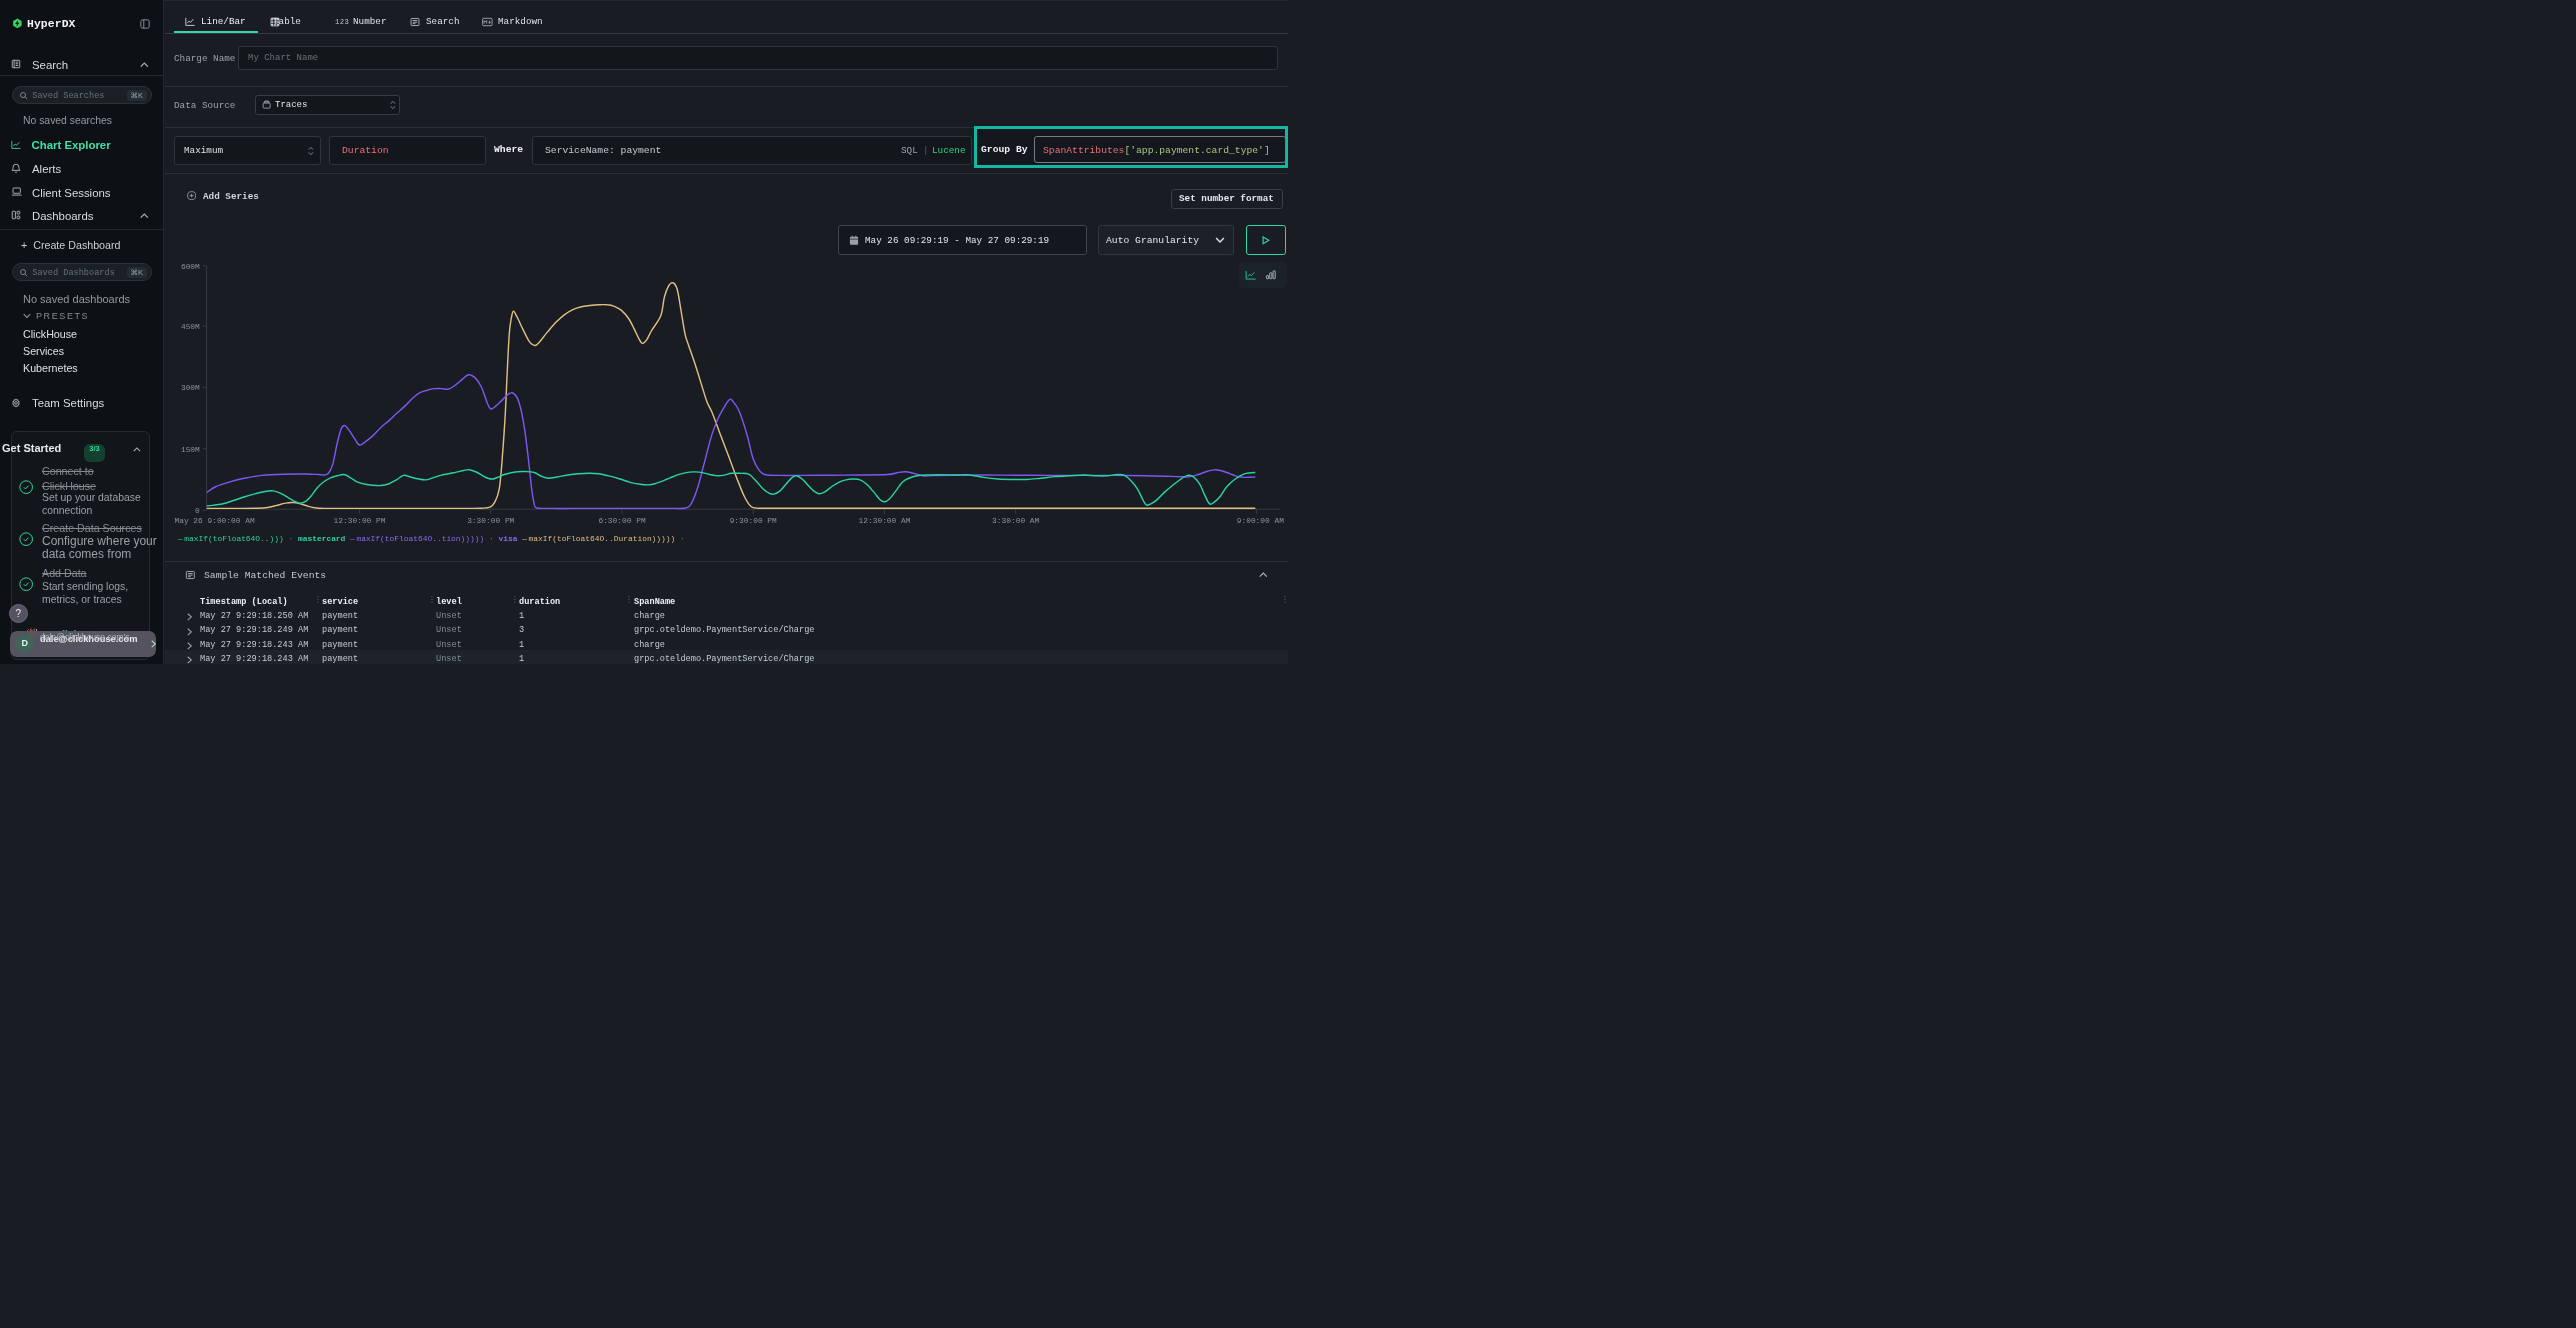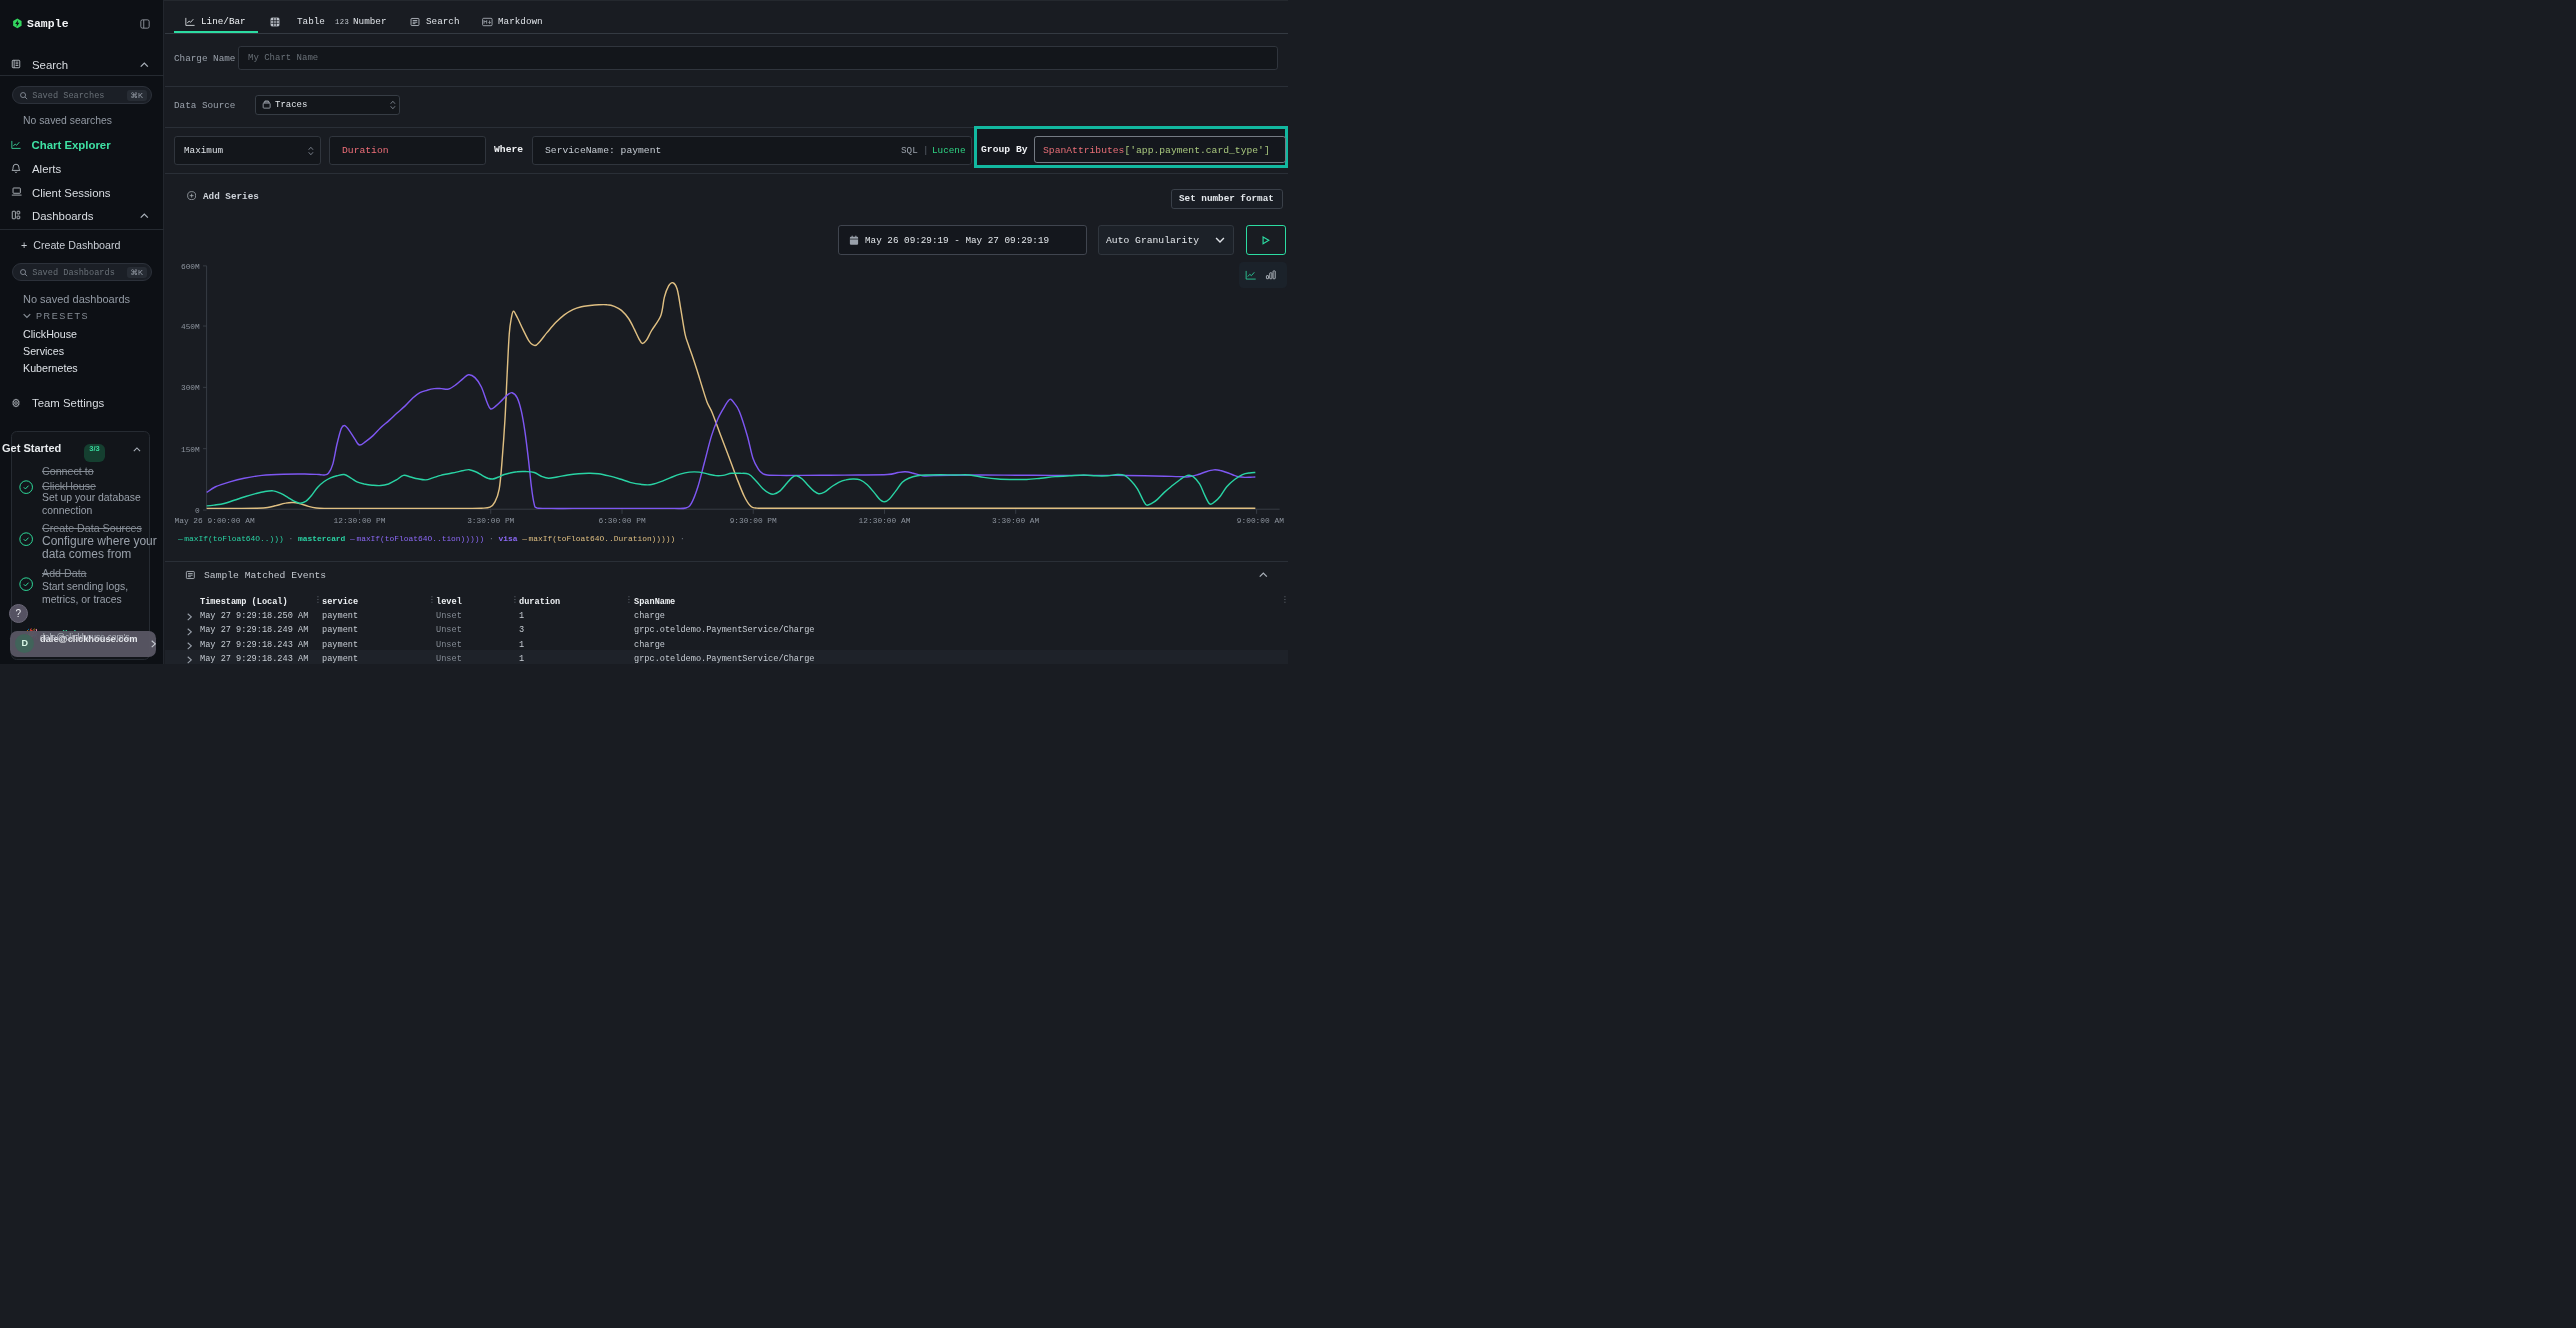--- a/index.html
+++ b/index.html
@@ -26,21 +26,21 @@
 </style>
 </head>
 <body>
 <div class="abs" style="left:0;top:0;width:1288px;height:1.4px;background:#24282e"></div>
 <div id="sidebar">
 
   <svg class="abs" style="left:12px;top:18px" width="10.7" height="10.7" viewBox="0 0 24 24">
       <path d="M12 1 L21.5 6.5 V17.5 L12 23 L2.5 17.5 V6.5 Z" fill="#33d65e"></path>
       <path d="M13.4 4.5 L7.2 13.2 H11.0 L10.2 19.5 L16.8 10.4 H12.7 Z" fill="#0c0f13"></path>
     </svg>
-  <div class="abs mono" style="left:27px;top:18px;font-size:11.4px;font-weight:bold;color:#f2f4f6;letter-spacing:0.1px">Sample</div>
+  <div class="abs mono" style="left:27px;top:18px;font-size:11.4px;font-weight:bold;color:#f2f4f6;letter-spacing:0.1px">HyperDX</div>
   <svg class="abs" style="left:140px;top:18.6px" width="10" height="10" viewBox="0 0 24 24">
       <rect x="2" y="2" width="20" height="20" rx="4" fill="none" stroke="#a6adb6" stroke-width="1.9"></rect>
       <line x1="9" y1="2.5" x2="9" y2="21.5" stroke="#a6adb6" stroke-width="1.9"></line>
     </svg>
 
   <svg class="abs" style="left:11.4px;top:59px" width="10" height="10" viewBox="0 0 24 24" fill="none" stroke="#c6ccd3" stroke-width="2">
       <rect x="3" y="3" width="18" height="18" rx="2"></rect>
       <line x1="7.5" y1="3" x2="7.5" y2="21"></line>
       <line x1="11" y1="7.5" x2="17.5" y2="7.5"></line>
       <line x1="11" y1="11.5" x2="17.5" y2="11.5"></line>
@@ -168,21 +168,21 @@
   <div class="tab" style="left:201px;color:#eef1f4">Line/Bar</div>
   <svg class="abs" style="left:270px;top:16.5px" width="10" height="10" viewBox="0 0 24 24" fill="none" stroke="#c2c8cf" stroke-width="2">
       <rect x="2.5" y="2.5" width="19" height="19" rx="2" fill="#c2c8cf"></rect>
       <g stroke="#191c22" stroke-width="2">
         <line x1="2.5" y1="9" x2="21.5" y2="9"></line>
         <line x1="2.5" y1="15" x2="21.5" y2="15"></line>
         <line x1="9" y1="2.5" x2="9" y2="21.5"></line>
         <line x1="15" y1="2.5" x2="15" y2="21.5"></line>
       </g>
     </svg>
-  <div class="tab" style="left:297px">Table</div>
+  <div class="tab" style="left:273px">Table</div>
   <div class="tab" style="left:335px;font-size:7.2px;top:18px;letter-spacing:0.4px;color:#c2c8cf">123</div>
   <div class="tab" style="left:353px">Number</div>
   <svg class="abs" style="left:410px;top:16.5px" width="10" height="10" viewBox="0 0 24 24" fill="none" stroke="#c2c8cf" stroke-width="2">
       <rect x="2.5" y="3.5" width="19" height="17" rx="2"></rect>
       <line x1="6.5" y1="8.5" x2="17.5" y2="8.5"></line>
       <line x1="6.5" y1="12.5" x2="17.5" y2="12.5"></line>
       <line x1="6.5" y1="16" x2="13" y2="16"></line>
     </svg>
   <div class="tab" style="left:426px">Search</div>
   <svg class="abs" style="left:482px;top:16.5px" width="10.7" height="10" viewBox="0 0 26 24" fill="none" stroke="#c2c8cf" stroke-width="1.8">

